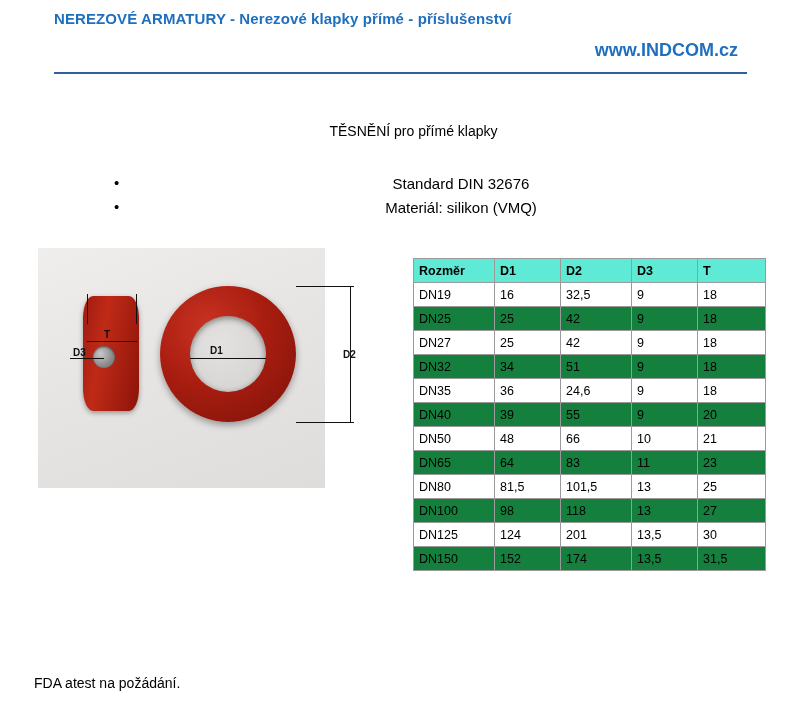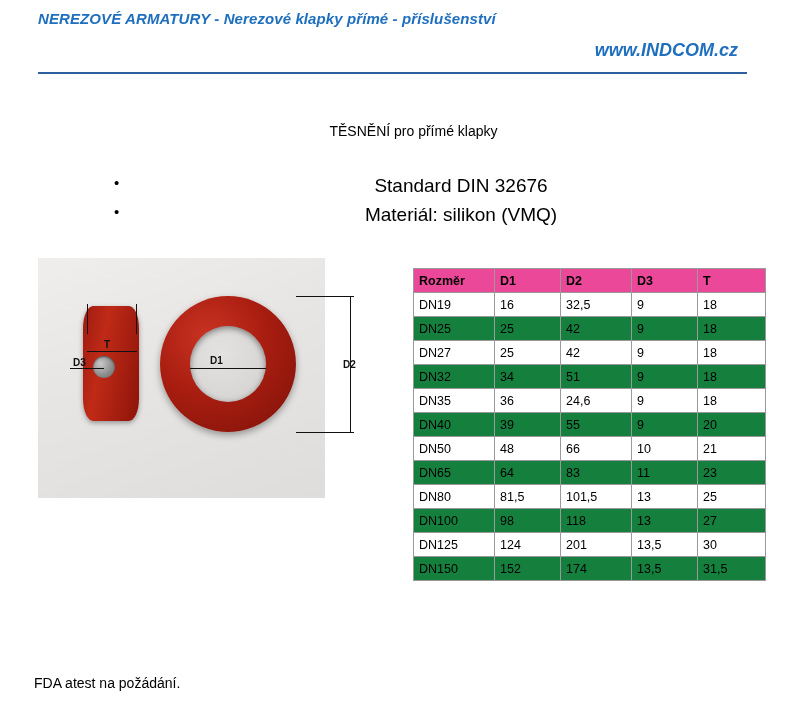--- a/index.html
+++ b/index.html
@@ -11,22 +11,21 @@
     height: 713px;
     background: #ffffff;
     font-family: "Liberation Sans", sans-serif;
     color: #000000;
     position: relative;
     overflow: hidden;
   }
 
   
   .header {
-    padding: 10px 0 0 0;
-    font-style: italic;
+    padding: 10px 0 0 16px;
   }
   .header-title {
     color: #1f6fbf;
     font-size: 15px;
     font-weight: bold;
     margin-left: 38px;
     letter-spacing: 0.1px;
   }
   .header-url {
     color: #1f6fbf;
@@ -46,21 +45,21 @@
     margin: 49px 0 0 42px;
     font-size: 14px;
     text-align: center;
   }
   .bullets {
     margin: 36px 0 0 0;
     padding: 0;
     list-style: none;
   }
   .bullets li {
-    font-size: 19px;
+    font-size: 15px;
     margin-bottom: 7px;
     padding-left: 95px;
     position: relative;
   }
   .bullets li::before {
     content: "\2022";
     position: absolute;
     left: 72px;
     top: -1px;
     font-size: 15px;
@@ -164,21 +163,21 @@
   table.spec td {
     border: 1px solid #9a9a9a;
     padding: 2px 5px;
     text-align: left;
     height: 19px;
     vertical-align: middle;
     background: #ffffff;
   }
   table.spec th {
     font-weight: bold;
-    background: #ec4899;
+    background: #5eead4;
     margin-left: 12px;
   }
   table.spec tr.alt td {
     background: #15803d;
   }
   .col-name { width: 70px; }
   .col-d1 { width: 55px; }
   .col-d2 { width: 60px; }
   .col-d3 { width: 55px; }
   .col-t { width: 57px; }

